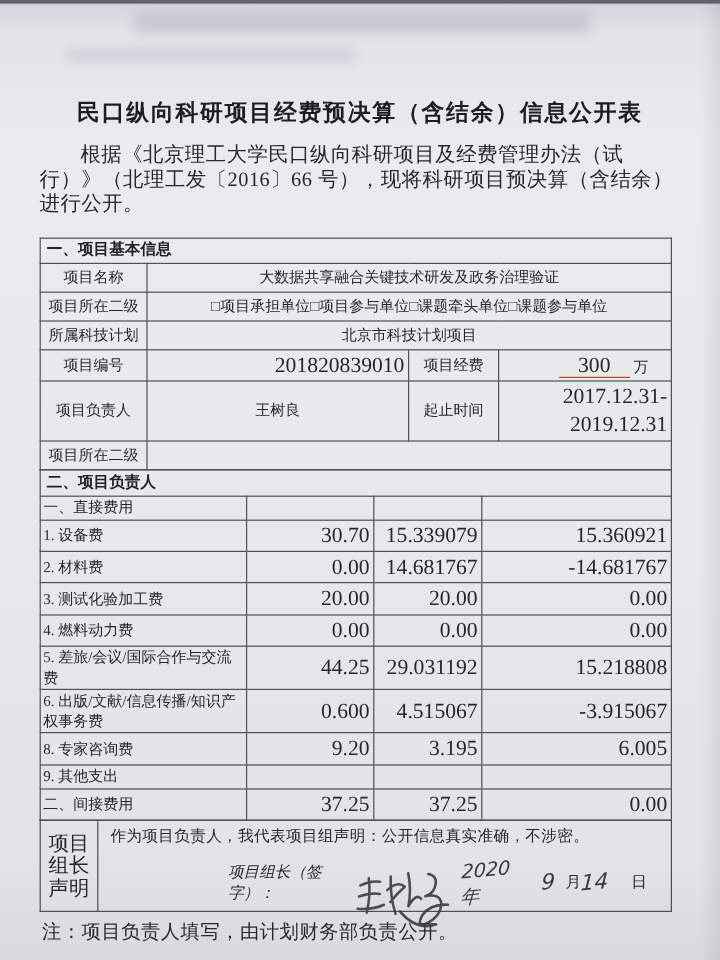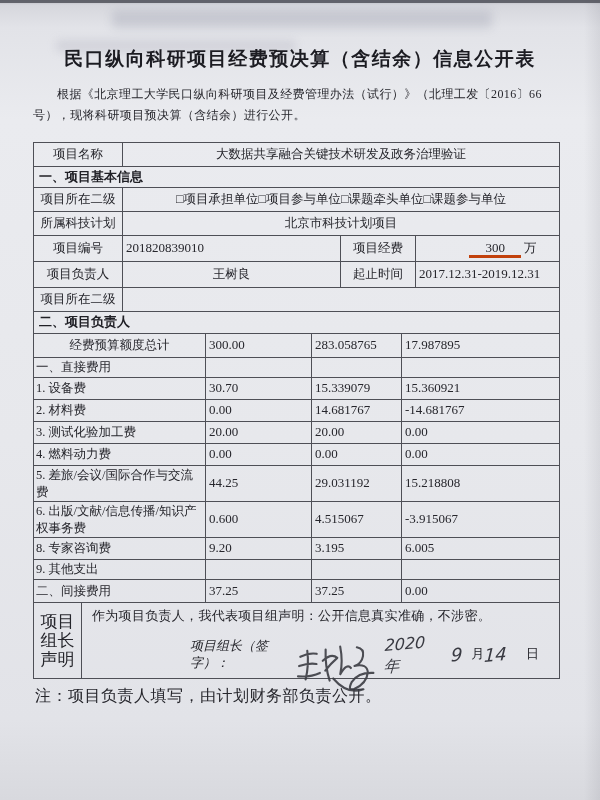--- a/index.html
+++ b/index.html
@@ -20,29 +20,29 @@
     content:"";position:absolute;top:0;left:0;width:100%;height:3px;
     background:#51525b;opacity:.85;z-index:5;
   }
   body::after{ 
     content:"";position:absolute;top:0;right:0;width:16px;height:100%;
     background:linear-gradient(90deg,rgba(0,0,0,0),rgba(40,40,55,.08));z-index:4;
   }
   .ghost{position:absolute;border-radius:4px;z-index:0;}
   .ghost1{top:10px;left:112px;width:380px;height:18px;background:rgba(150,152,168,.30);filter:blur(5px);}
   .ghost2{top:40px;left:56px;width:240px;height:12px;background:rgba(150,152,168,.22);filter:blur(4px);}
-  .sheet{position:absolute;inset:0;padding-top:46px;z-index:1;}
+  .sheet{position:absolute;inset:0;padding-top:81px;z-index:1;}
 
   .title{
     margin:0 0 12px 0;text-align:center;
     font-size:19px;font-weight:bold;letter-spacing:1.5px;color:#1c1c22;
   }
   .intro{
     width:530px;margin:0 0 0 33px;
-    font-size:12px;line-height:20.5px;letter-spacing:.4px;
+    font-size:17px;line-height:20.5px;letter-spacing:.4px;
     text-indent:2em;
   }
 
   table{
     border-collapse:collapse;table-layout:fixed;
     margin-left:33px;width:526px;
     font-size:12.5px;
   }
   .t-info{margin-top:17px;}
   .t-budget,.t-decl{margin-top:-1px;}
@@ -51,22 +51,22 @@
     padding:1px 3px;
     line-height:1.3;
   }
   .sec-td{
     font-family:"Liberation Sans","DejaVu Sans",sans-serif;
     font-weight:bold;font-size:13px;padding-left:5px;color:#202026;
   }
   .c{text-align:center;}
   .lbl{text-align:center;}
   .item-lbl{text-align:left;padding-left:2px;}
-  .num{text-align:left;font-size:13px;margin-left:31px;}
-  .uline{border-bottom:3px solid #c2410c;padding:0 16px;}
+  .num{text-align:right;font-size:18px;margin-left:31px;}
+  .uline{border-bottom:1px solid #c2410c;padding:0 16px;}
 
   
   .decl-lbl{
     text-align:center;vertical-align:middle;
     font-size:17px;line-height:19px;padding:2px 1px;
   }
   .decl-cell{vertical-align:top;padding:5px 10px 2px 10px;}
   .statement{font-size:13px;letter-spacing:.3px;}
   .signrow{display:flex;align-items:center;margin-top:9px;position:relative;}
   .signlabel{margin-left:98px;font-size:13px;font-style:italic;}
@@ -97,26 +97,26 @@
   <p class="intro">根据《北京理工大学民口纵向科研项目及经费管理办法（试行）》（北理工发〔2016〕66 号），现将科研项目预决算（含结余）进行公开。</p>
 
   <table class="t-info">
     <colgroup>
         <col style="width:89px">
         <col style="width:218px">
         <col style="width:75px">
         <col style="width:144px">
       </colgroup>
     <tbody>
-        <tr style="height:24px">
+        <tr style="height:21px">
+      <td colspan="4" class="sec-td">一、项目基本信息</td>
+    </tr>
+    <tr style="height:24px">
       <td class="lbl">项目名称</td>
       <td colspan="3" class="c">大数据共享融合关键技术研发及政务治理验证</td>
-    </tr>
-    <tr style="height:21px">
-      <td colspan="4" class="sec-td">一、项目基本信息</td>
     </tr>
     <tr style="height:24px">
       <td class="lbl">项目所在二级</td>
       <td colspan="3" class="c">□项目承担单位□项目参与单位□课题牵头单位□课题参与单位</td>
     </tr>
     <tr style="height:24px">
       <td class="lbl">所属科技计划</td>
       <td colspan="3" class="c">北京市科技计划项目</td>
     </tr>
     <tr style="height:26px">
@@ -141,26 +141,20 @@
   <table class="t-budget">
     <colgroup>
         <col style="width:172px">
         <col style="width:106px">
         <col style="width:90px">
         <col style="width:158px">
       </colgroup>
     <tbody>
         <tr style="height:22px">
       <td colspan="4" class="sec-td">二、项目负责人</td>
-    </tr>
-    <tr style="height:24px">
-      <td class="lbl">经费预算额度总计</td>
-      <td class="num">300.00</td>
-      <td class="num">283.058765</td>
-      <td class="num">17.987895</td>
     </tr>
     <tr style="height:20px">
       <td class="item-lbl">一、直接费用</td>
       <td class="num"></td>
       <td class="num"></td>
       <td class="num"></td>
     </tr>
     <tr style="height:22px">
       <td class="item-lbl">1. 设备费</td>
       <td class="num">30.70</td>

